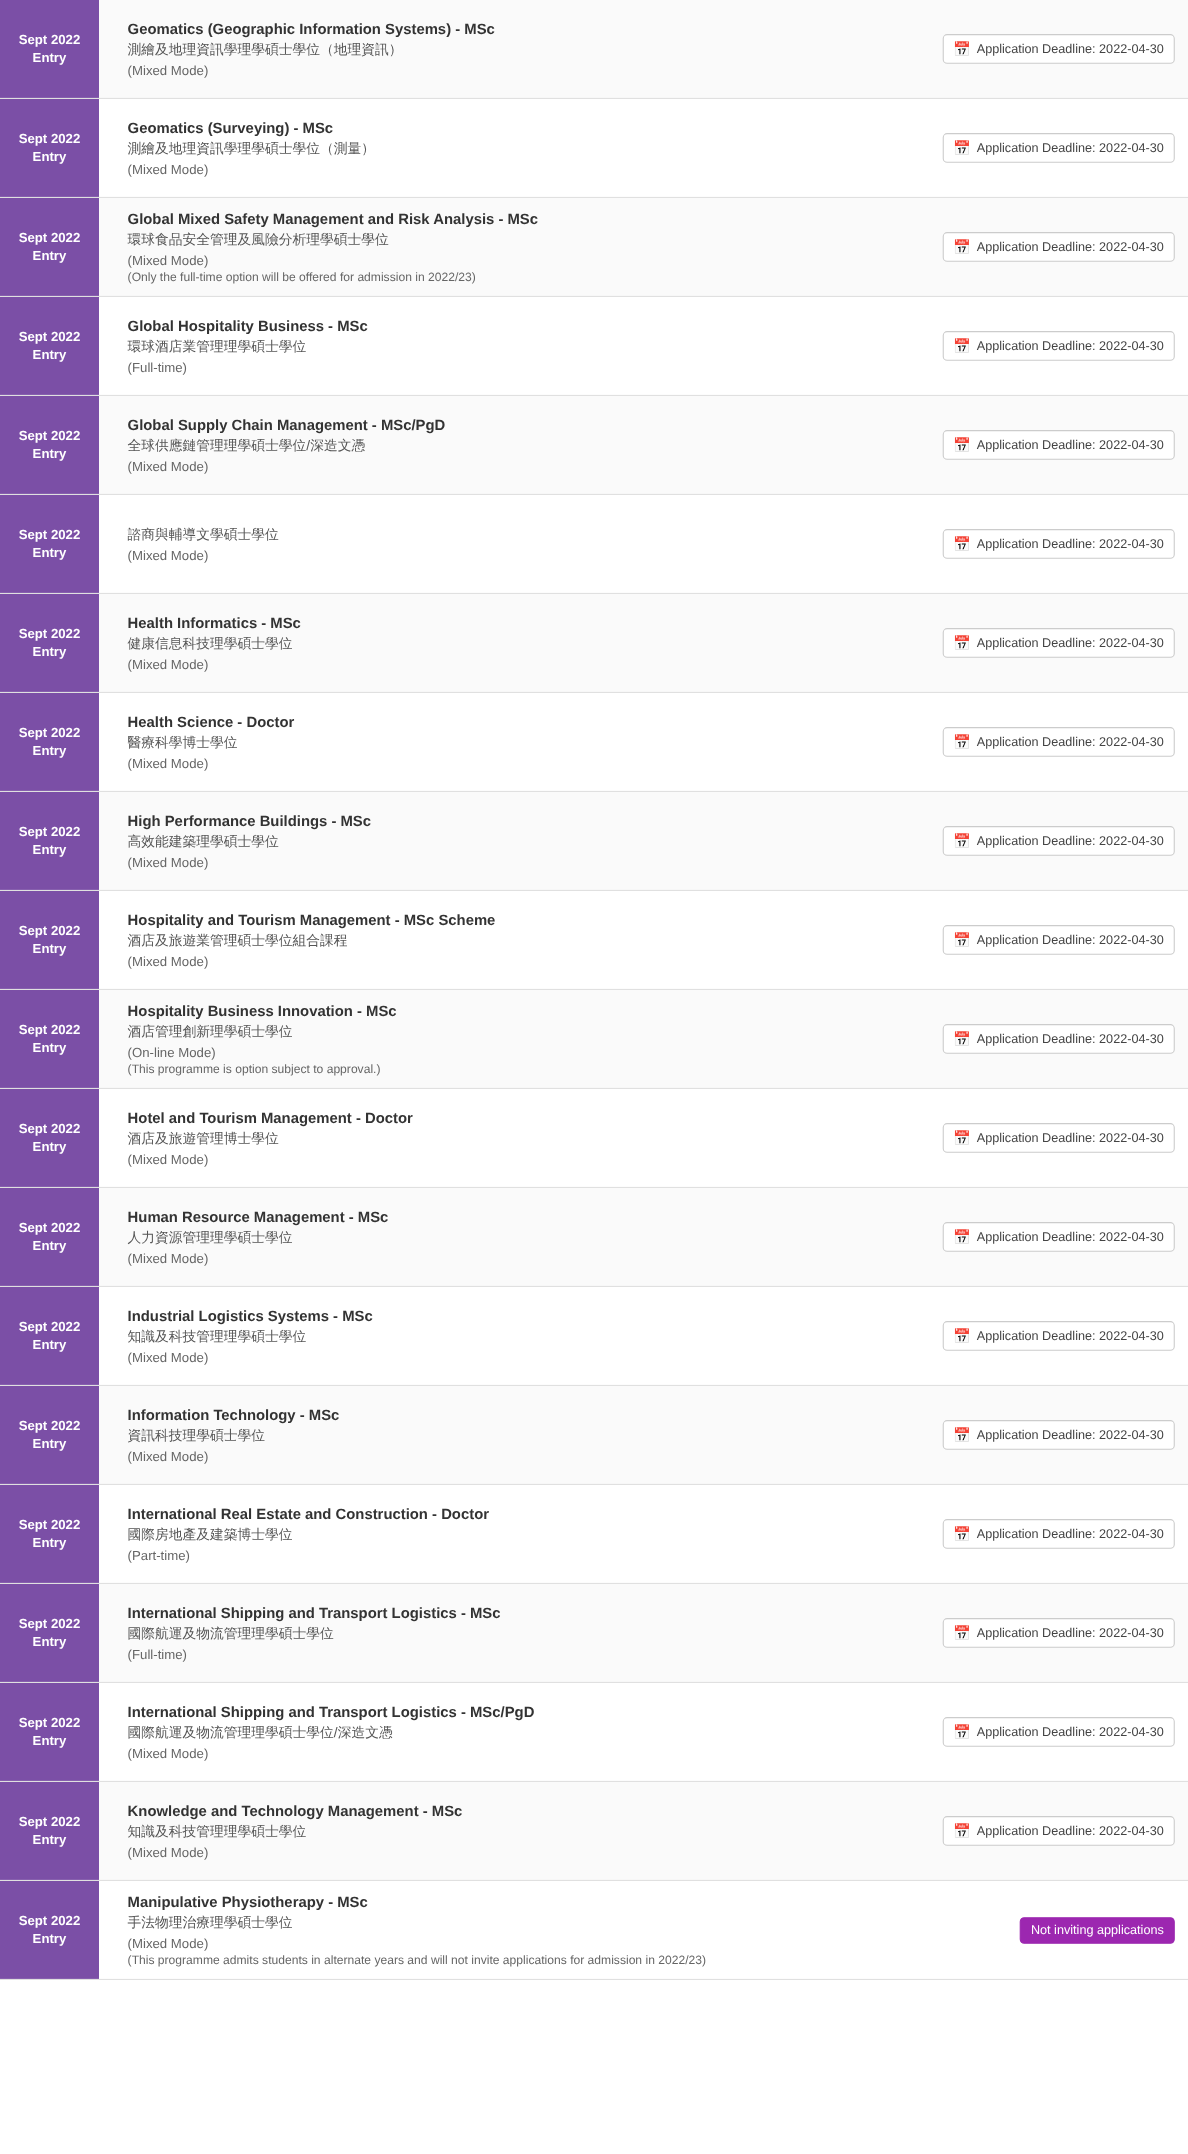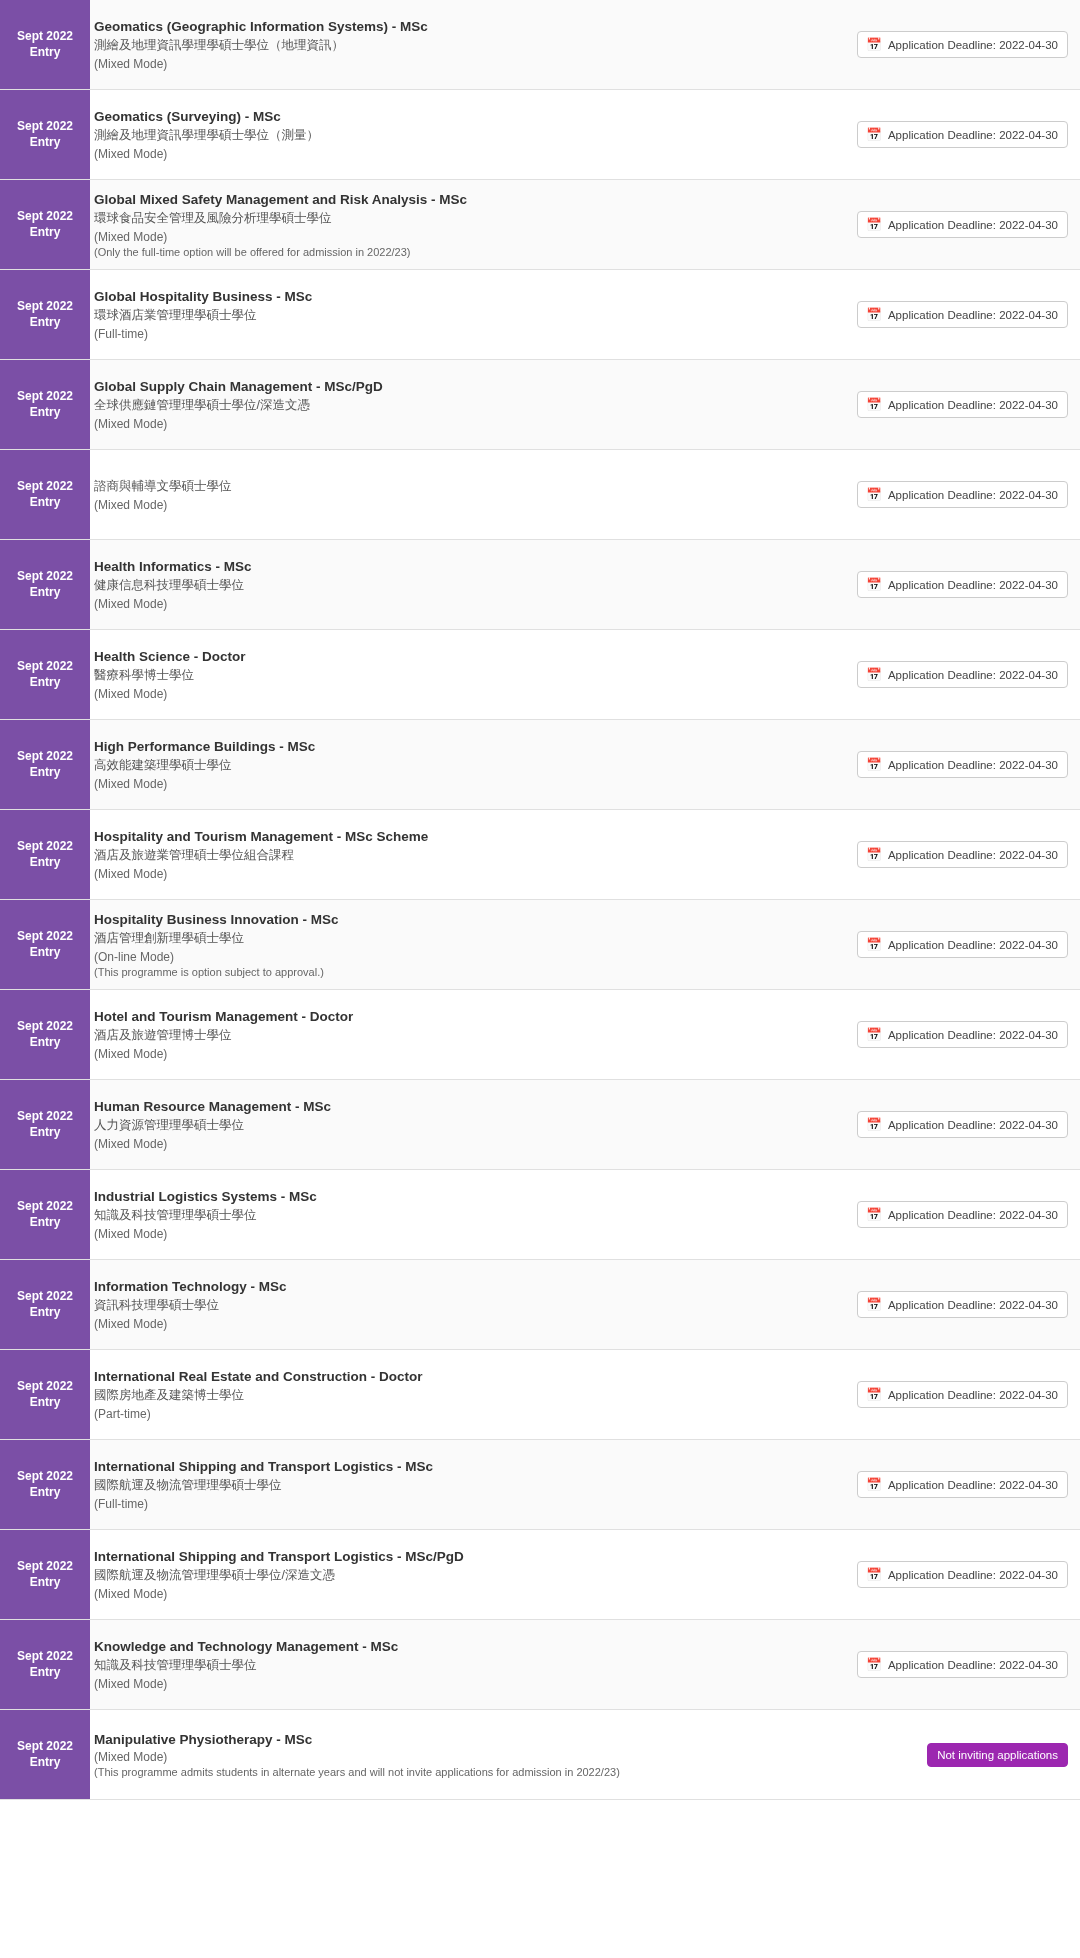--- a/index.html
+++ b/index.html
@@ -34,21 +34,21 @@
       align-items: center;
       justify-content: center;
       text-align: center;
       font-size: 12px;
       font-weight: bold;
       padding: 8px 6px;
       line-height: 1.3;
     }
     .entry-content {
       flex: 1;
-      padding: 10px 4px;
+      padding: 10px 26px;
       display: flex;
       flex-direction: column;
       justify-content: center;
     }
     .programme-name-en {
       font-size: 13.5px;
       font-weight: bold;
       color: #333;
       margin-bottom: 3px;
     }
@@ -384,20 +384,21 @@
           <span class="calendar-icon">📅</span>
           <span>Application Deadline: 2022-04-30</span>
         </div>
       </div>
     </div>
     <div class="list-item">
       <div class="entry-label" style="white-space: pre-line;">Sept 2022
 Entry</div>
       <div class="entry-content">
         <div class="programme-name-en">Manipulative Physiotherapy - MSc</div>
+        <div class="programme-name-zh">手法物理治療理學碩士學位</div>
         <div class="programme-mode">(Mixed Mode)</div>
         <div class="programme-note">(This programme admits students in alternate years and will not invite applications for admission in 2022/23)</div>
       </div>
       <div class="deadline-col">
         <div class="deadline-badge not-inviting">
           <span>Not inviting applications</span>
         </div>
       </div>
     </div>
   </div>

